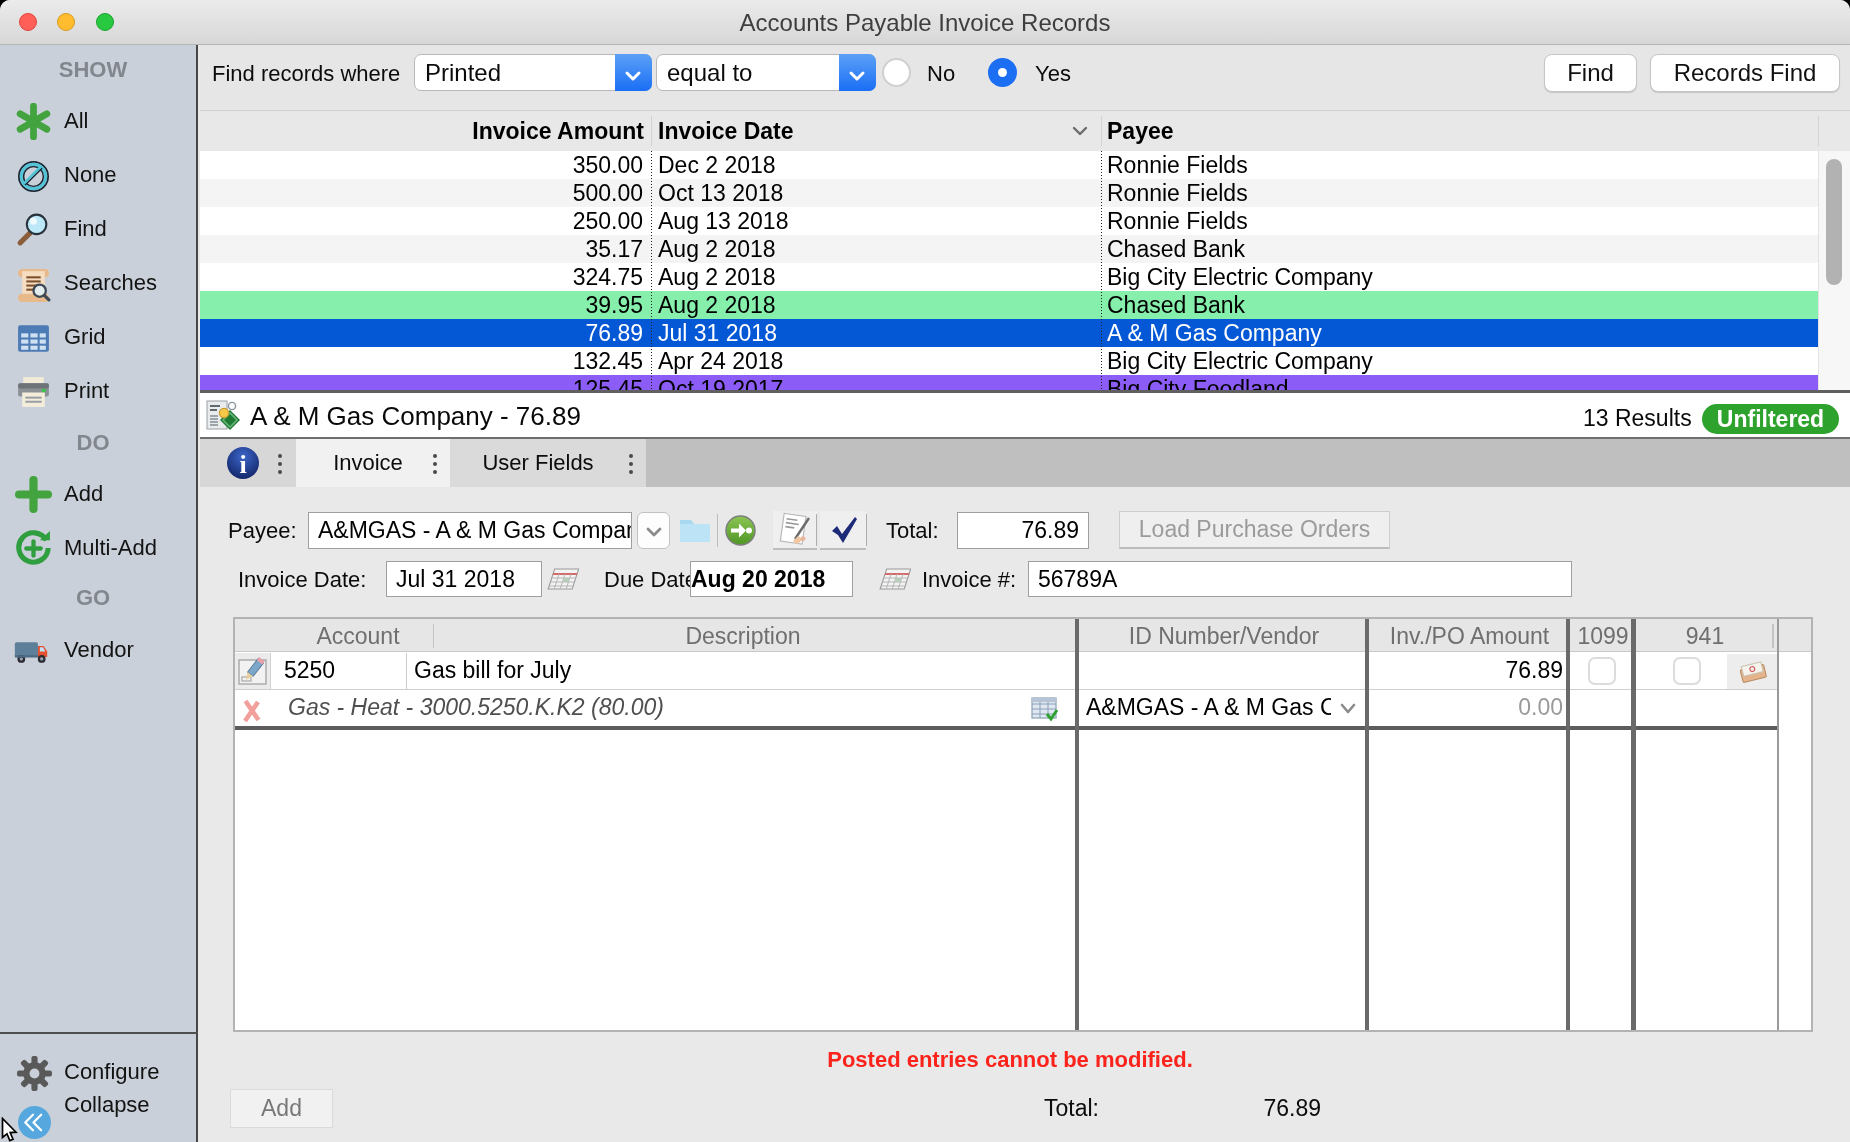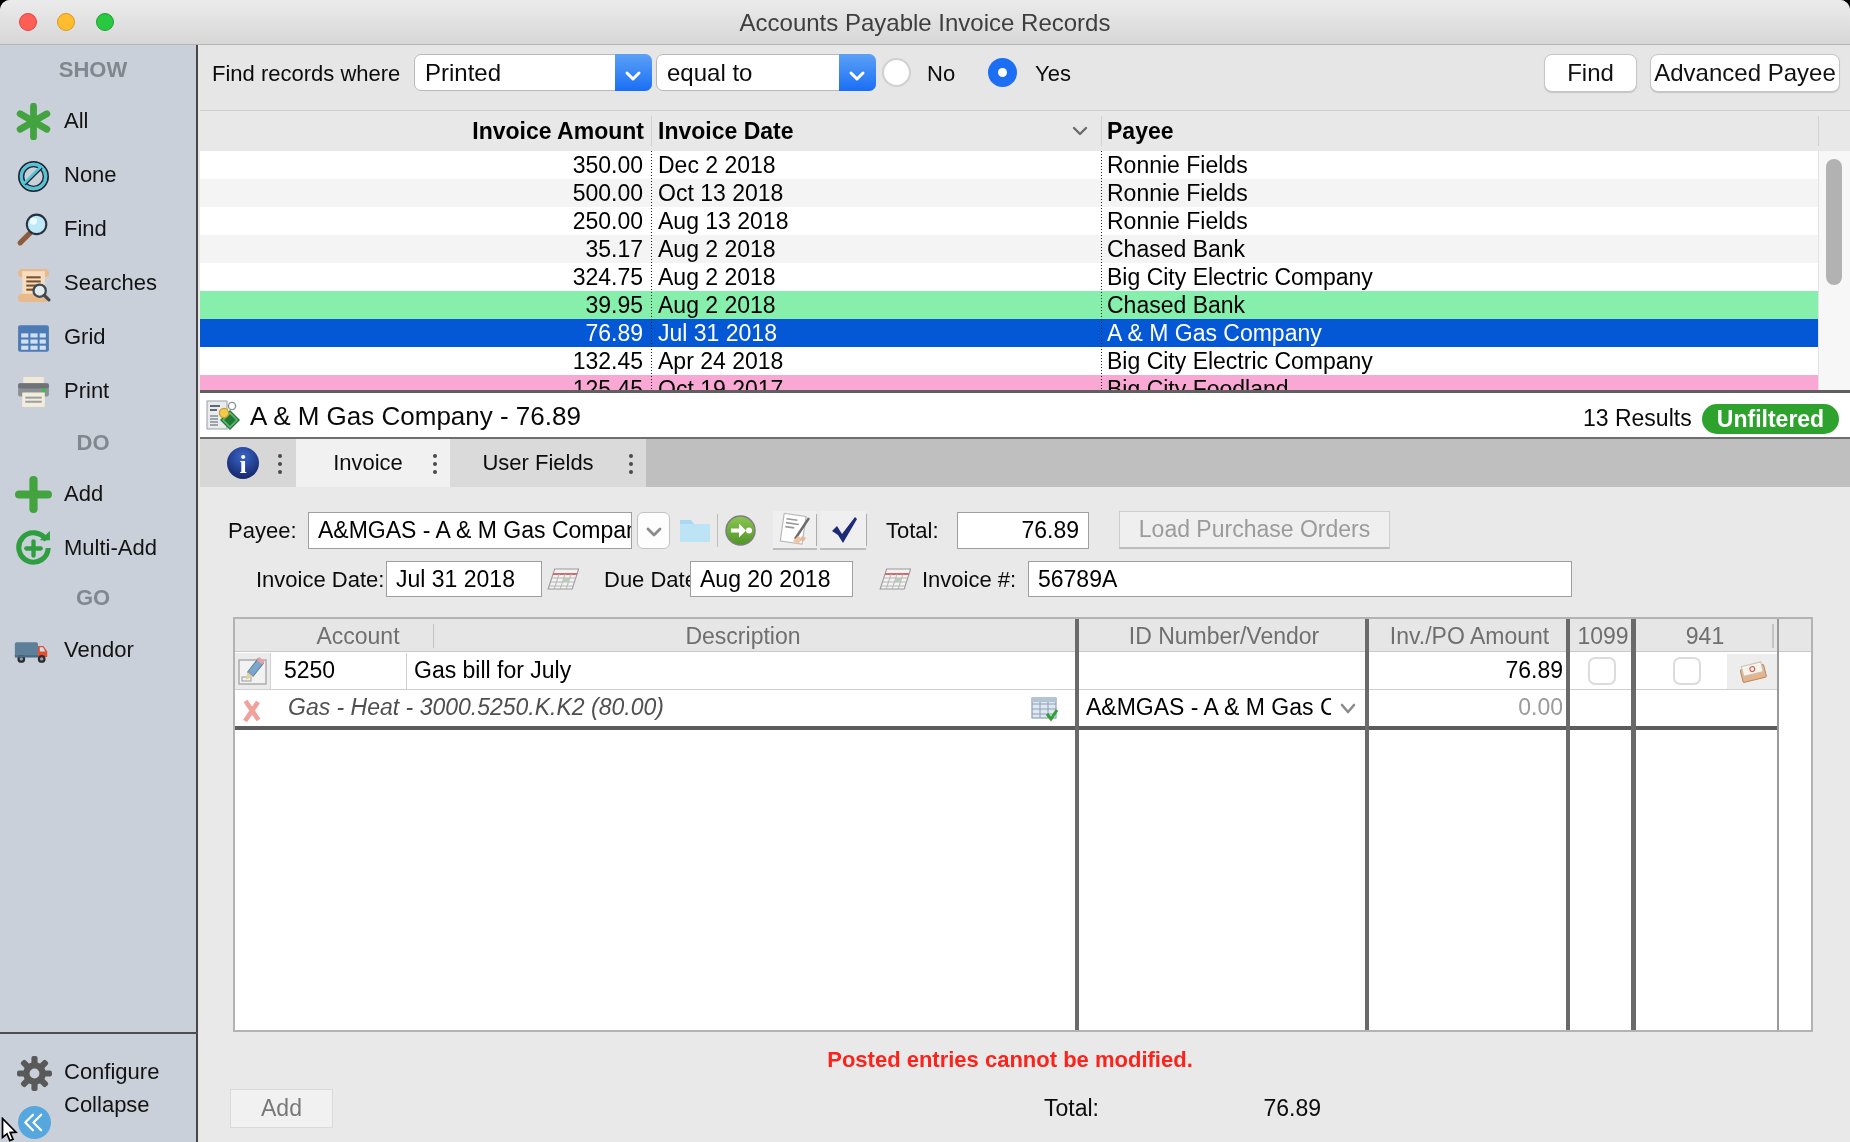--- a/index.html
+++ b/index.html
@@ -218,21 +218,21 @@
           <path d="M4 7 L10 13 L16 7" fill="none" stroke="#fff" stroke-width="3" stroke-linecap="round" stroke-linejoin="round"></path>
         </svg>
       </div>
   </div>
   <div class="a radio" style="left:882px;background:#fff;border:2px solid #d0d0d0;"></div>
   <div class="a lbl" style="left:927px;top:61px;">No</div>
   <div class="a radio" style="left:988px;background:#1c6ef2;"></div>
   <div class="a" style="left:998px;top:68px;width:9px;height:9px;border-radius:50%;background:#fff;"></div>
   <div class="a lbl" style="left:1035px;top:61px;">Yes</div>
   <div class="a btn" style="left:1544px;width:93px;line-height:36px;">Find</div>
-  <div class="a btn" style="left:1650px;width:190px;line-height:36px;">Advanced Payee</div>
+  <div class="a btn" style="left:1650px;width:190px;line-height:36px;">Records Find</div>
 
   <div class="a" id="lhead"></div>
   <div class="a hcell" style="left:200px;top:116px;width:444px;text-align:right;">Invoice Amount</div>
   <div class="a hcell" style="left:658px;top:116px;">Invoice Date</div>
   <svg class="a" style="left:1068px;top:119px;width:24px;height:24px;" viewBox="0 0 24 24">
       <path d="M6 9 L12 15 L18 9" fill="none" stroke="#6b6b6b" stroke-width="2.4" stroke-linecap="round" stroke-linejoin="round"></path>
     </svg>
   <div class="a hcell" style="left:1107px;top:116px;">Payee</div>
   <div class="a" style="left:651px;top:116px;width:1px;height:30px;background:#d2d2d2;"></div>
   <div class="a" style="left:1101px;top:116px;width:1px;height:30px;background:#d2d2d2;"></div>
@@ -271,21 +271,21 @@
     <div class="a row" style="top:168px;background:#0458d5;color:#fff;">
         <span class="rA">76.89</span>
         <span class="rD">Jul 31 2018</span>
         <span class="rP">A &amp; M Gas Company</span>
       </div>
     <div class="a row" style="top:196px;background:#fff;">
         <span class="rA">132.45</span>
         <span class="rD">Apr 24 2018</span>
         <span class="rP">Big City Electric Company</span>
       </div>
-    <div class="a row" style="top:224px;background:#f9a8d4;">
+    <div class="a row" style="top:224px;background:#8b5cf6;">
         <span class="rA">125.45</span>
         <span class="rD">Oct 19 2017</span>
         <span class="rP">Big City Foodland</span>
       </div>
     <div class="a" style="left:451px;top:0;width:1px;height:240px;background-image:linear-gradient(#222 40%,rgba(255,255,255,0) 0%);background-size:1px 3px;"></div>
     <div class="a" style="left:901px;top:0;width:1px;height:240px;background-image:linear-gradient(#222 40%,rgba(255,255,255,0) 0%);background-size:1px 3px;"></div>
   </div>
   <div class="a" id="scrolltrack"></div>
   <div class="a" id="thumb"></div>
   <div class="a" id="listbot"></div>
@@ -393,39 +393,39 @@
   <div class="a" style="left:820px;top:511px;width:46px;height:37px;background:#efefef;border-bottom:2px solid #bdbdbd;"></div>
   <svg class="a" style="left:828px;top:514px;width:32px;height:32px;" viewBox="0 0 32 32">
     <path d="M4 17 L9 12 L14 20 L27 3 L29 5 L15 29 L10 21 Z" fill="#1c2a78"></path>
   </svg>
   <div class="a" style="left:866px;top:514px;width:1px;height:32px;background:#adadad;"></div>
   <div class="a lbl" style="left:886px;top:518px;">Total:</div>
   <div class="a inp" style="left:957px;top:512px;width:132px;height:37px;line-height:35px;padding-right:9px;text-align:right;">76.89</div>
   <div class="a" style="left:1119px;top:511px;width:271px;height:38px;background:#efefef;border:1px solid #cdcdcd;
     border-bottom:2px solid #bcbcbc;box-sizing:border-box;font-size:23px;color:#9b9b9b;text-align:center;line-height:35px;">Load Purchase Orders</div>
 
-  <div class="a lbl" style="left:256px;top:567px;text-align:center;">Invoice Date:</div>
+  <div class="a lbl" style="left:238px;top:567px;text-align:center;">Invoice Date:</div>
   <div class="a inp" style="left:386px;top:561px;width:156px;height:36px;line-height:34px;padding-left:9px;">Jul 31 2018</div>
   <svg class="a cal" style="left:547px;top:568px;width:32px;height:22px;" viewBox="0 0 32 22">
     <g transform="skewX(-18) translate(7,0)">
       <rect x="1" y="1" width="24" height="20" fill="#f3f3f3" stroke="#9a9a9a" stroke-width="1.2"></rect>
       <line x1="1" y1="6" x2="25" y2="6" stroke="#d46a6a" stroke-width="2"></line>
       <g stroke="#b5b5b5" stroke-width="1">
           <line x1="1" y1="10" x2="25" y2="10"></line>
           <line x1="1" y1="14" x2="25" y2="14"></line>
           <line x1="1" y1="18" x2="25" y2="18"></line>
       <line x1="7" y1="6" x2="7" y2="21"></line>
           <line x1="13" y1="6" x2="13" y2="21"></line>
           <line x1="19" y1="6" x2="19" y2="21"></line>
         </g>
       <rect x="13" y="10" width="6" height="4" fill="#b9ceb9"></rect>
     </g>
   </svg>
   <div class="a lbl" style="left:604px;top:567px;">Due Date:</div>
-  <div class="a inp" style="left:690px;top:561px;width:163px;height:36px;line-height:34px;padding-left:9px;">Aug 20 2018</div>
+  <div class="a inp" style="left:690px;top:561px;width:163px;height:36px;line-height:34px;padding-left:0;font-weight:bold;">Aug 20 2018</div>
   <svg class="a cal" style="left:879px;top:568px;width:32px;height:22px;" viewBox="0 0 32 22">
     <g transform="skewX(-18) translate(7,0)">
       <rect x="1" y="1" width="24" height="20" fill="#f3f3f3" stroke="#9a9a9a" stroke-width="1.2"></rect>
       <line x1="1" y1="6" x2="25" y2="6" stroke="#d46a6a" stroke-width="2"></line>
       <g stroke="#b5b5b5" stroke-width="1">
           <line x1="1" y1="10" x2="25" y2="10"></line>
           <line x1="1" y1="14" x2="25" y2="14"></line>
           <line x1="1" y1="18" x2="25" y2="18"></line>
       <line x1="7" y1="6" x2="7" y2="21"></line>
           <line x1="13" y1="6" x2="13" y2="21"></line>

